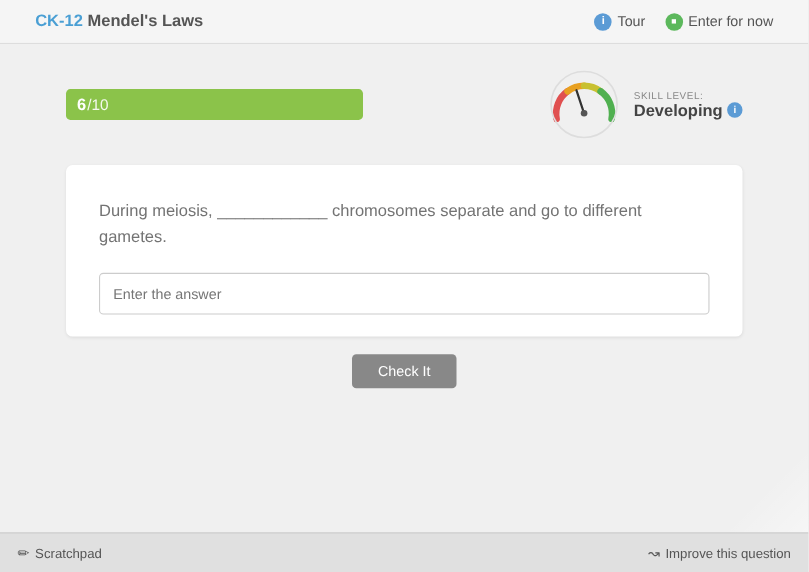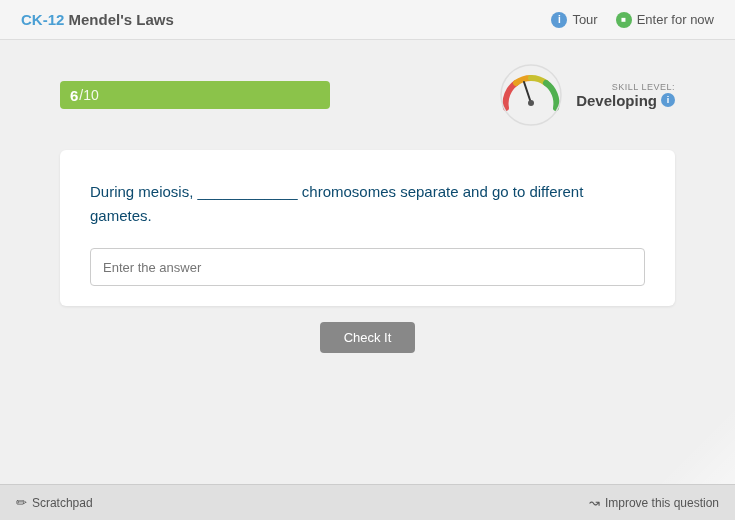--- a/index.html
+++ b/index.html
@@ -11,21 +11,21 @@
       overflow: hidden;
       position: relative;
     }
 
     
     .header {
       background-color: #f5f5f5;
       border-bottom: 1px solid #ddd;
       display: flex;
       align-items: center;
-      padding: 0 21px;
+      padding: 0 32px;
       height: 40px;
     }
     .header-logo {
       color: #4a9fd4;
       font-weight: bold;
       font-size: 15px;
       margin-right: 12px;
     }
     .header-logo span {
       color: #555;
@@ -112,21 +112,21 @@
     .gauge-wrap {
       position: relative;
       width: 70px;
       height: 70px;
     }
     .gauge-svg {
       width: 70px;
       height: 70px;
     }
     .skill-info {
-      text-align: right;
+      text-align: left;
     }
     .skill-label {
       font-size: 9px;
       color: #888;
       text-transform: uppercase;
       letter-spacing: 0.5px;
     }
     .skill-value {
       font-size: 15px;
       color: #444;
@@ -152,21 +152,21 @@
     
     .question-area {
       background: white;
       border-radius: 6px;
       padding: 30px 30px 20px;
       margin-bottom: 16px;
       box-shadow: 0 1px 3px rgba(0,0,0,0.08);
     }
     .question-text {
       font-size: 15px;
-      color: #0c4a6e;
+      color: #737373;
       line-height: 1.6;
       margin-bottom: 20px;
     }
     .answer-input {
       width: 100%;
       height: 38px;
       border: 1px solid #ccc;
       border-radius: 4px;
       padding: 0 12px;
       font-size: 13px;

